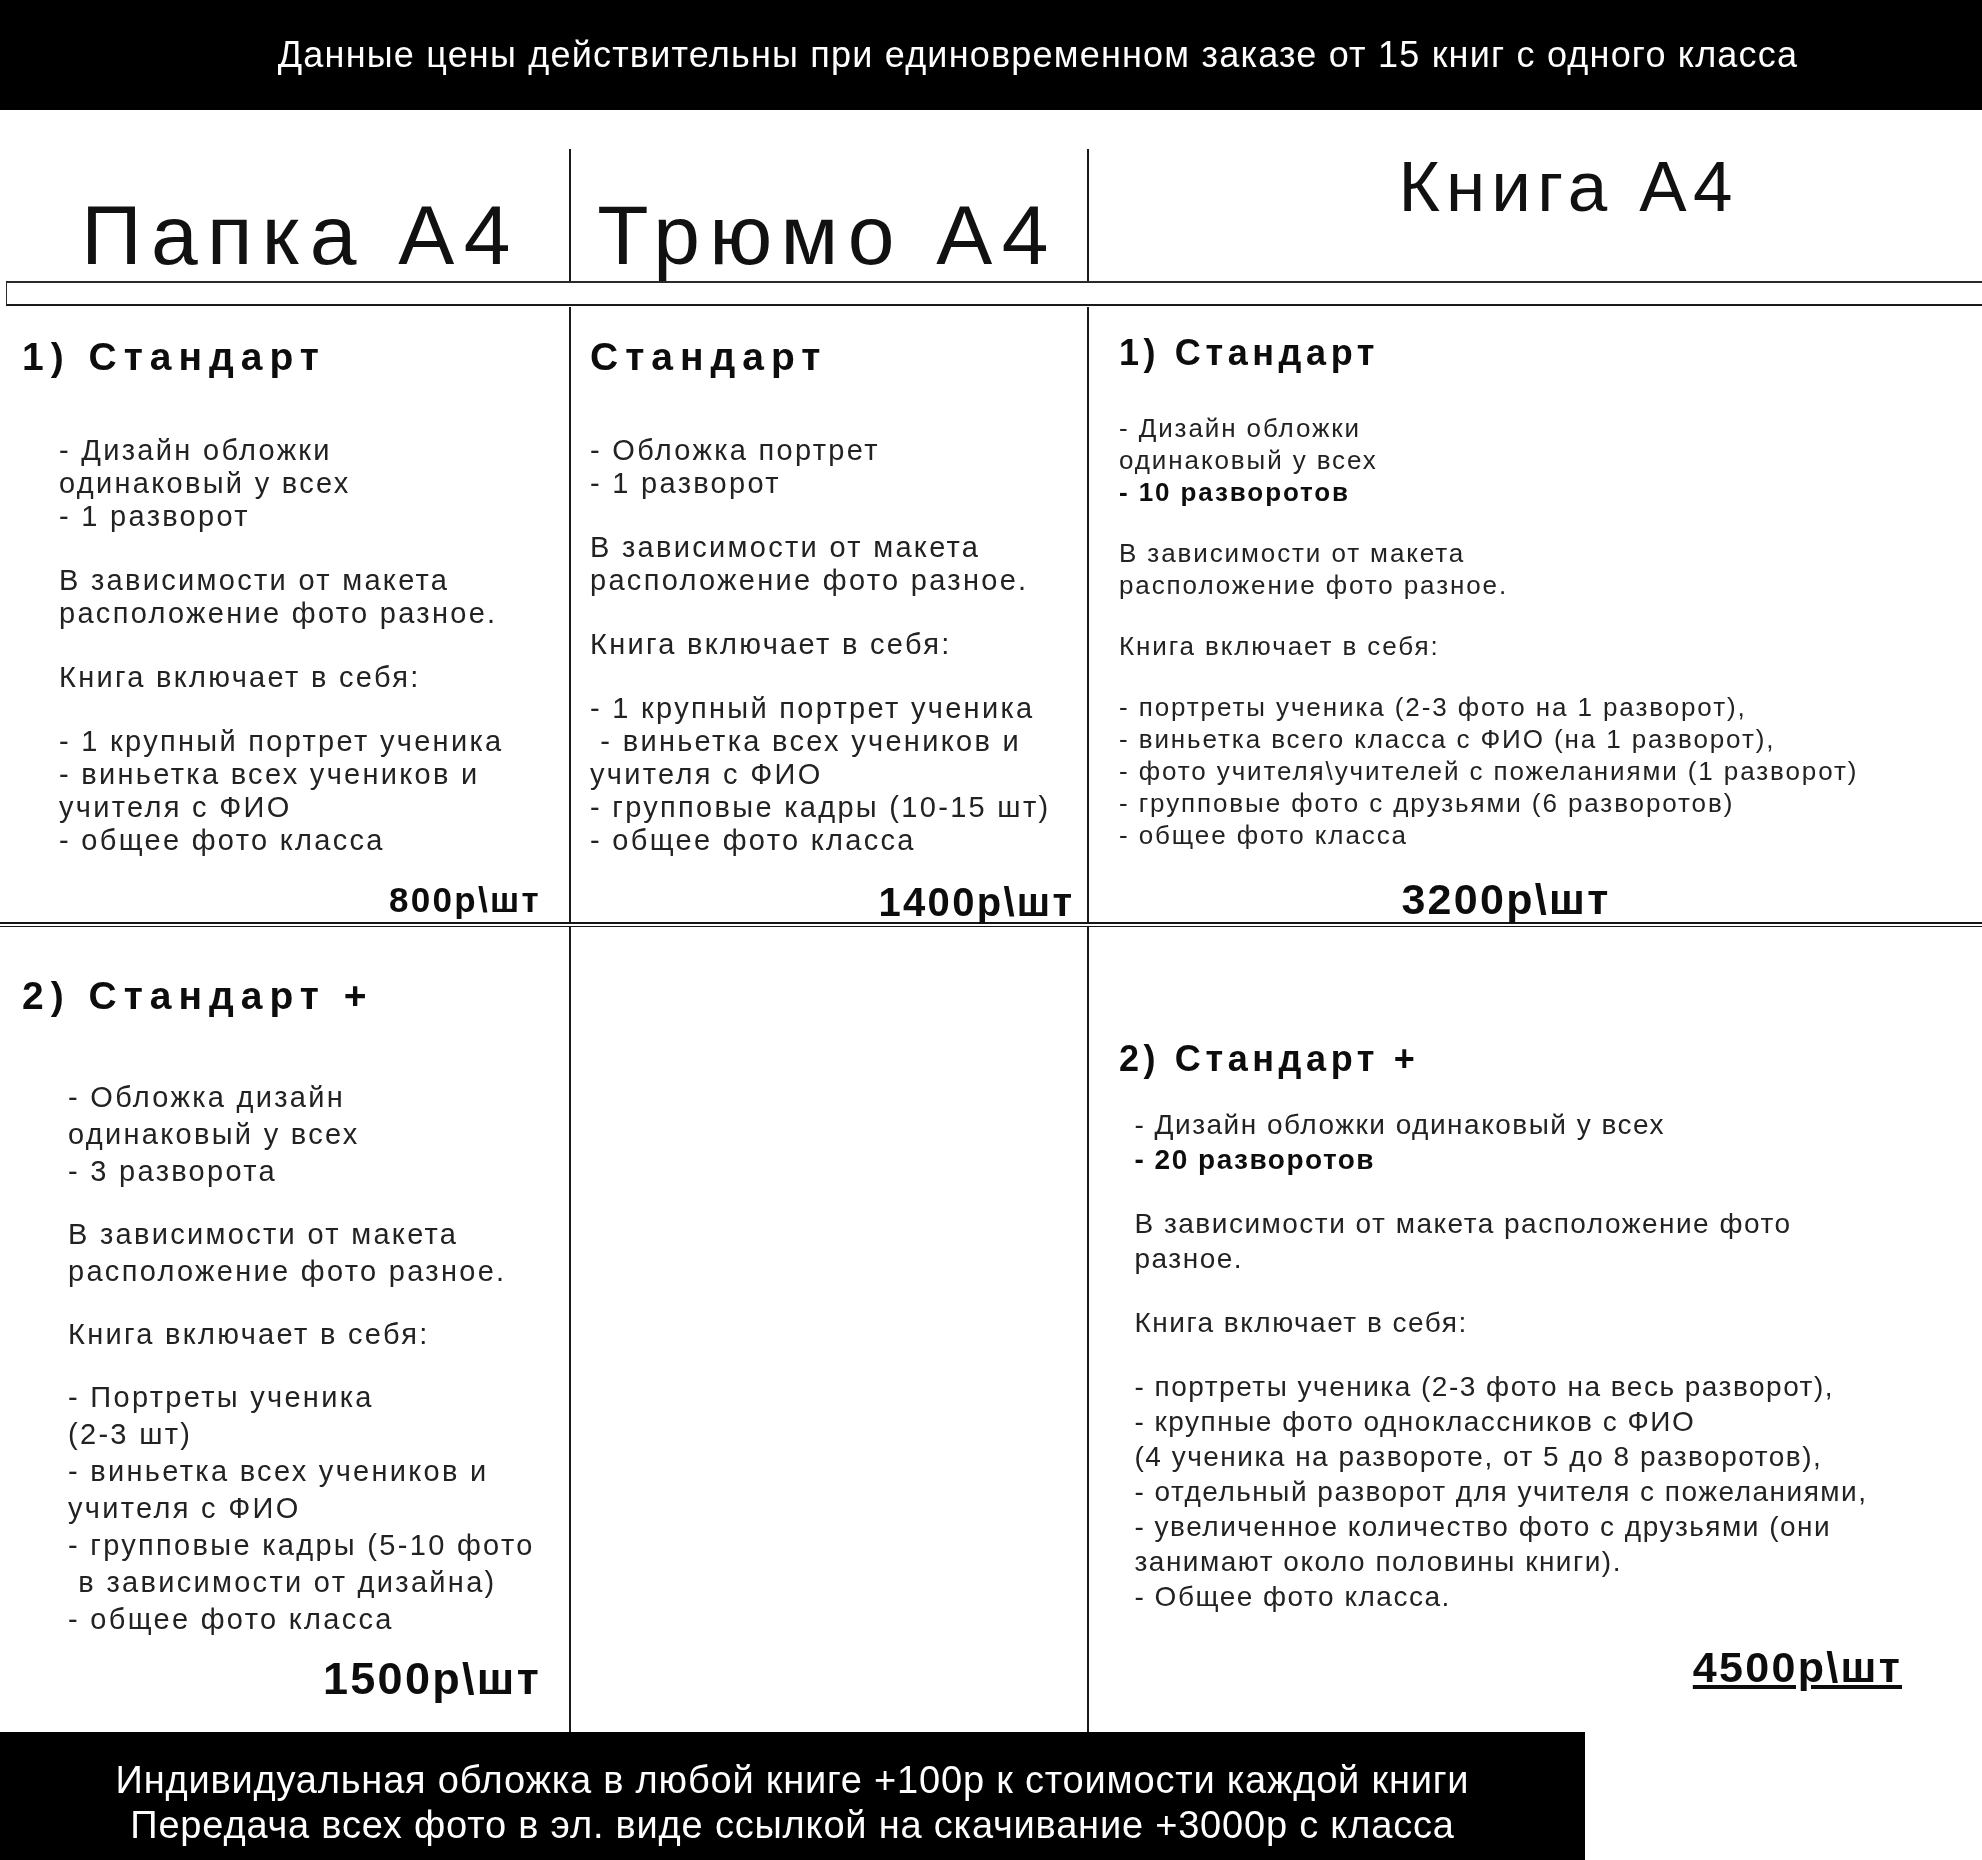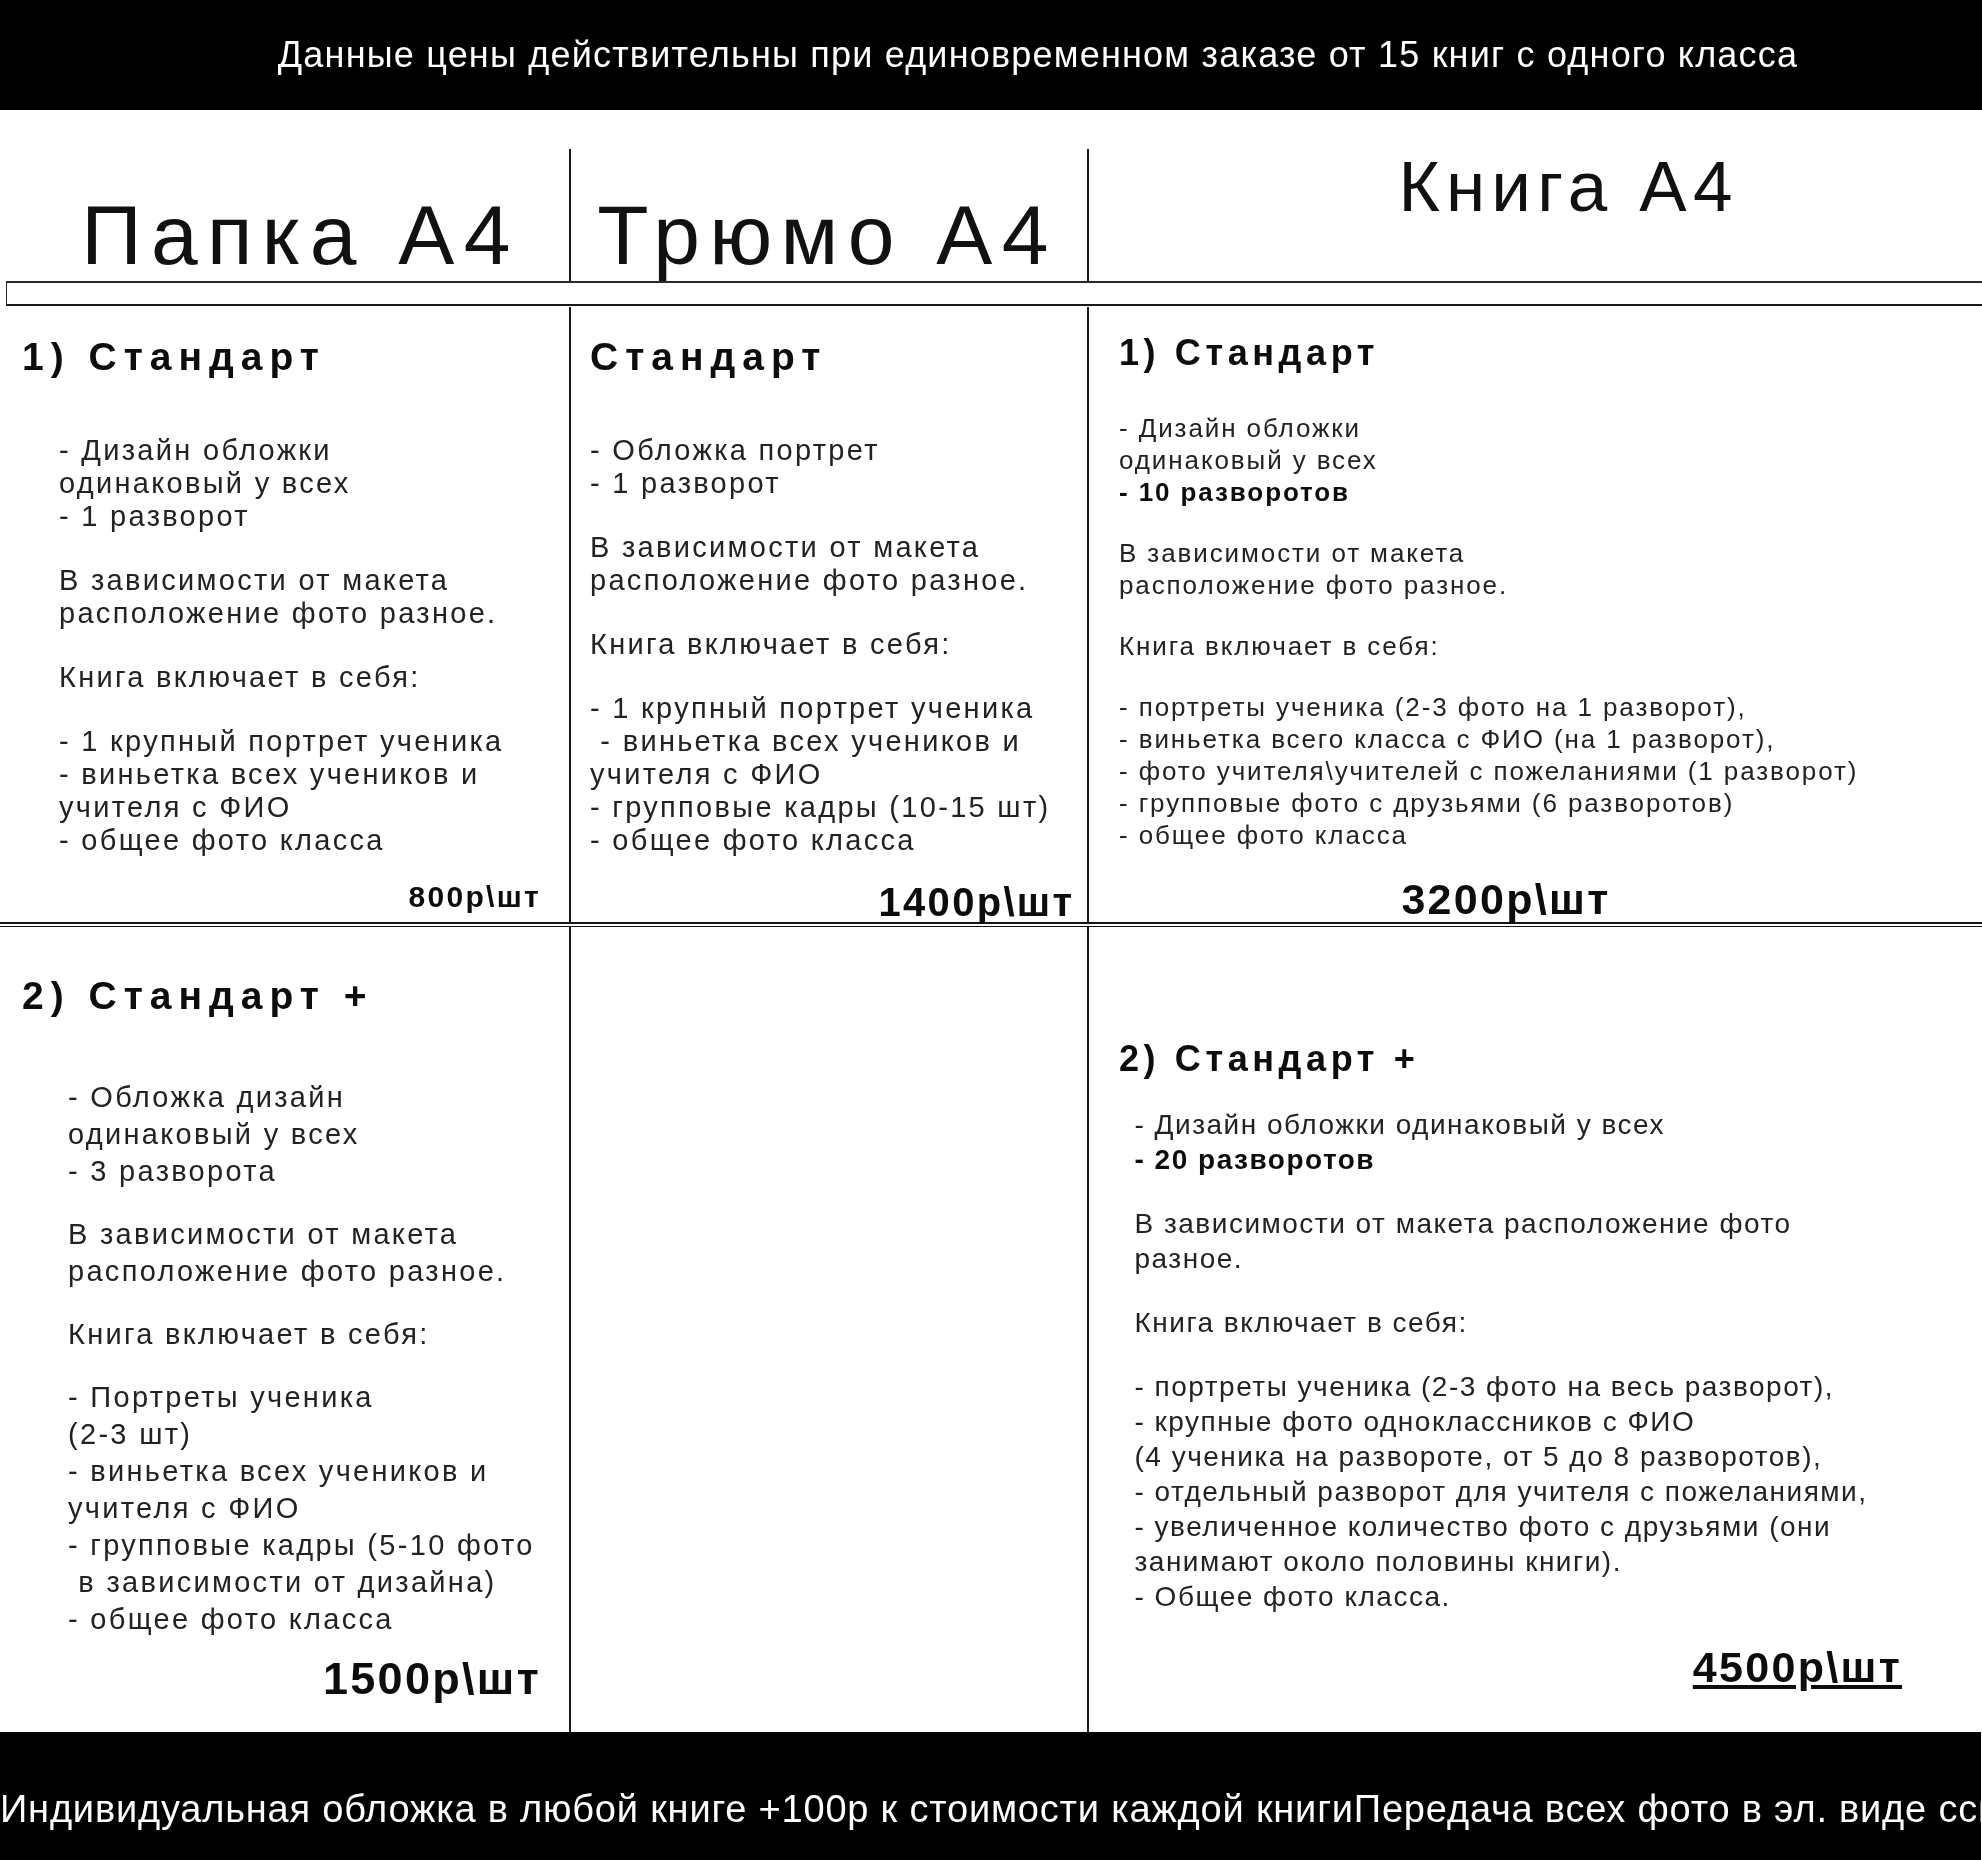--- a/index.html
+++ b/index.html
@@ -14,22 +14,22 @@
   
   .topbar{
     position:absolute;left:0;top:0;width:1983px;height:110px;
     background:#000;display:flex;align-items:center;justify-content:center;
   }
   .topbar .bartext{
     color:#fff;font-size:36px;font-weight:300;letter-spacing:1.2px;white-space:pre;
     padding-left:93px;
   }
   .bottombar{
-    position:absolute;left:0;top:1732px;width:1981px;height:128px;
-    background:#000;display:flex;flex-direction:row;align-items:center;justify-content:flex-start;
+    position:absolute;left:0;top:1732px;width:1585px;height:128px;
+    background:#000;display:flex;flex-direction:column;align-items:center;justify-content:flex-start;
     padding-top:26px;box-sizing:border-box;
   }
   .bottombar .bline{
     color:#fff;font-size:38px;font-weight:300;letter-spacing:0.8px;line-height:45px;white-space:pre;
   }
   
   .vline{position:absolute;width:2.3px;background:#1a1a1a;}
   .v1a{left:569px;top:149px;height:132px;}
   .v1b{left:569px;top:307px;height:1425px;}
   .v2a{left:1087px;top:149px;height:132px;}
@@ -57,21 +57,21 @@
   .h-med{font-size:36px;letter-spacing:4.6px;line-height:40px;}
   .body{white-space:pre;}
   .para{margin:0;}
   .line{white-space:pre;}
   .bold{font-weight:700;color:#0d0d0d;}
   .price{font-weight:700;color:#0d0d0d;text-align:right;white-space:pre;}
 
   .c1s1{left:22px;top:335px;width:536px;}
   .c1s1 .body{margin:56px 0 0 37px;font-size:29px;letter-spacing:2.3px;line-height:33px;}
   .c1s1 .para{margin-bottom:31px;}
-  .c1s1 .price{margin:-7.7px 17px 16px 0;font-size:30px;letter-spacing:2.3px;}
+  .c1s1 .price{margin:-7.7px 17px 16px 0;font-size:35px;letter-spacing:2.3px;}
 
   .c2s1{left:590px;top:335px;width:496px;}
   .c2s1 .body{margin:56px 0 0 0;font-size:29px;letter-spacing:2.3px;line-height:33px;}
   .c2s1 .para{margin-bottom:31px;}
   .c2s1 .price{margin:-7.7px 11.6px 0 0;font-size:40px;letter-spacing:2.3px;}
 
   .c3s1{left:1119px;top:333px;width:836px;}
   .c3s1 .body{margin:39px 0 0 0;font-size:26px;letter-spacing:1.9px;line-height:32px;}
   .c3s1 .para{margin-bottom:29px;}
   .c3s1 .price{margin:-4.6px 62px 0 0;font-size:43px;letter-spacing:2.3px;text-align:center;}

